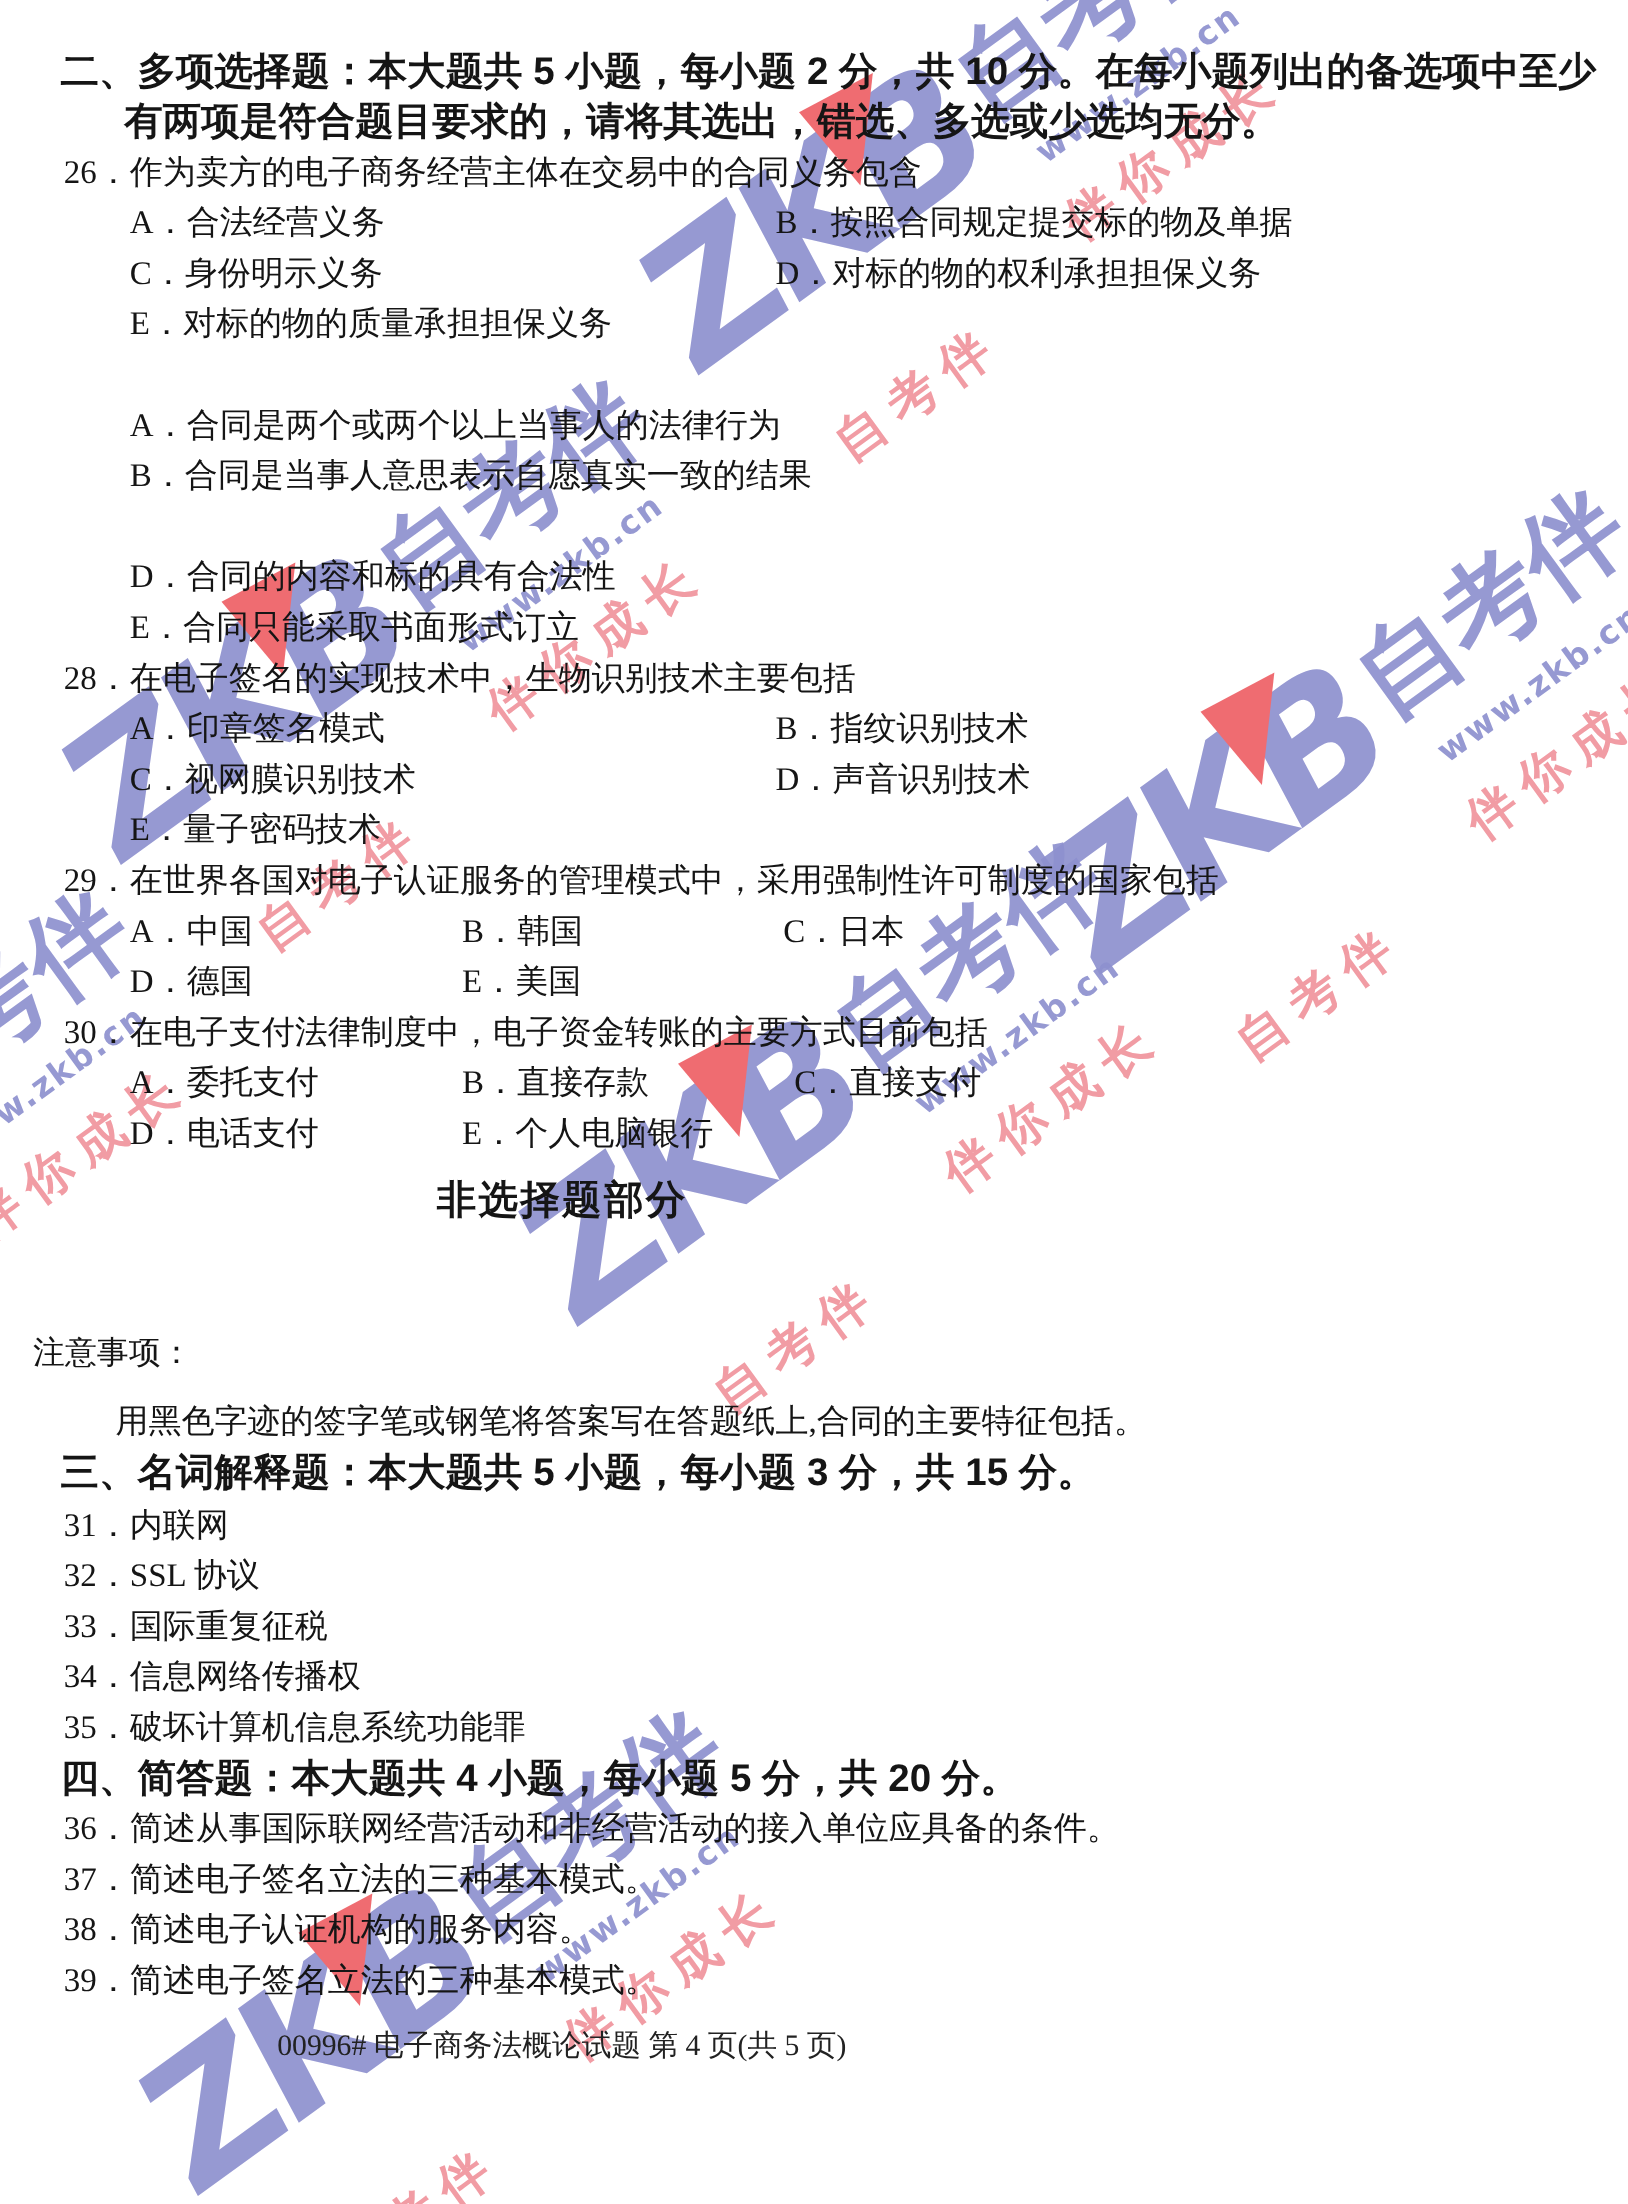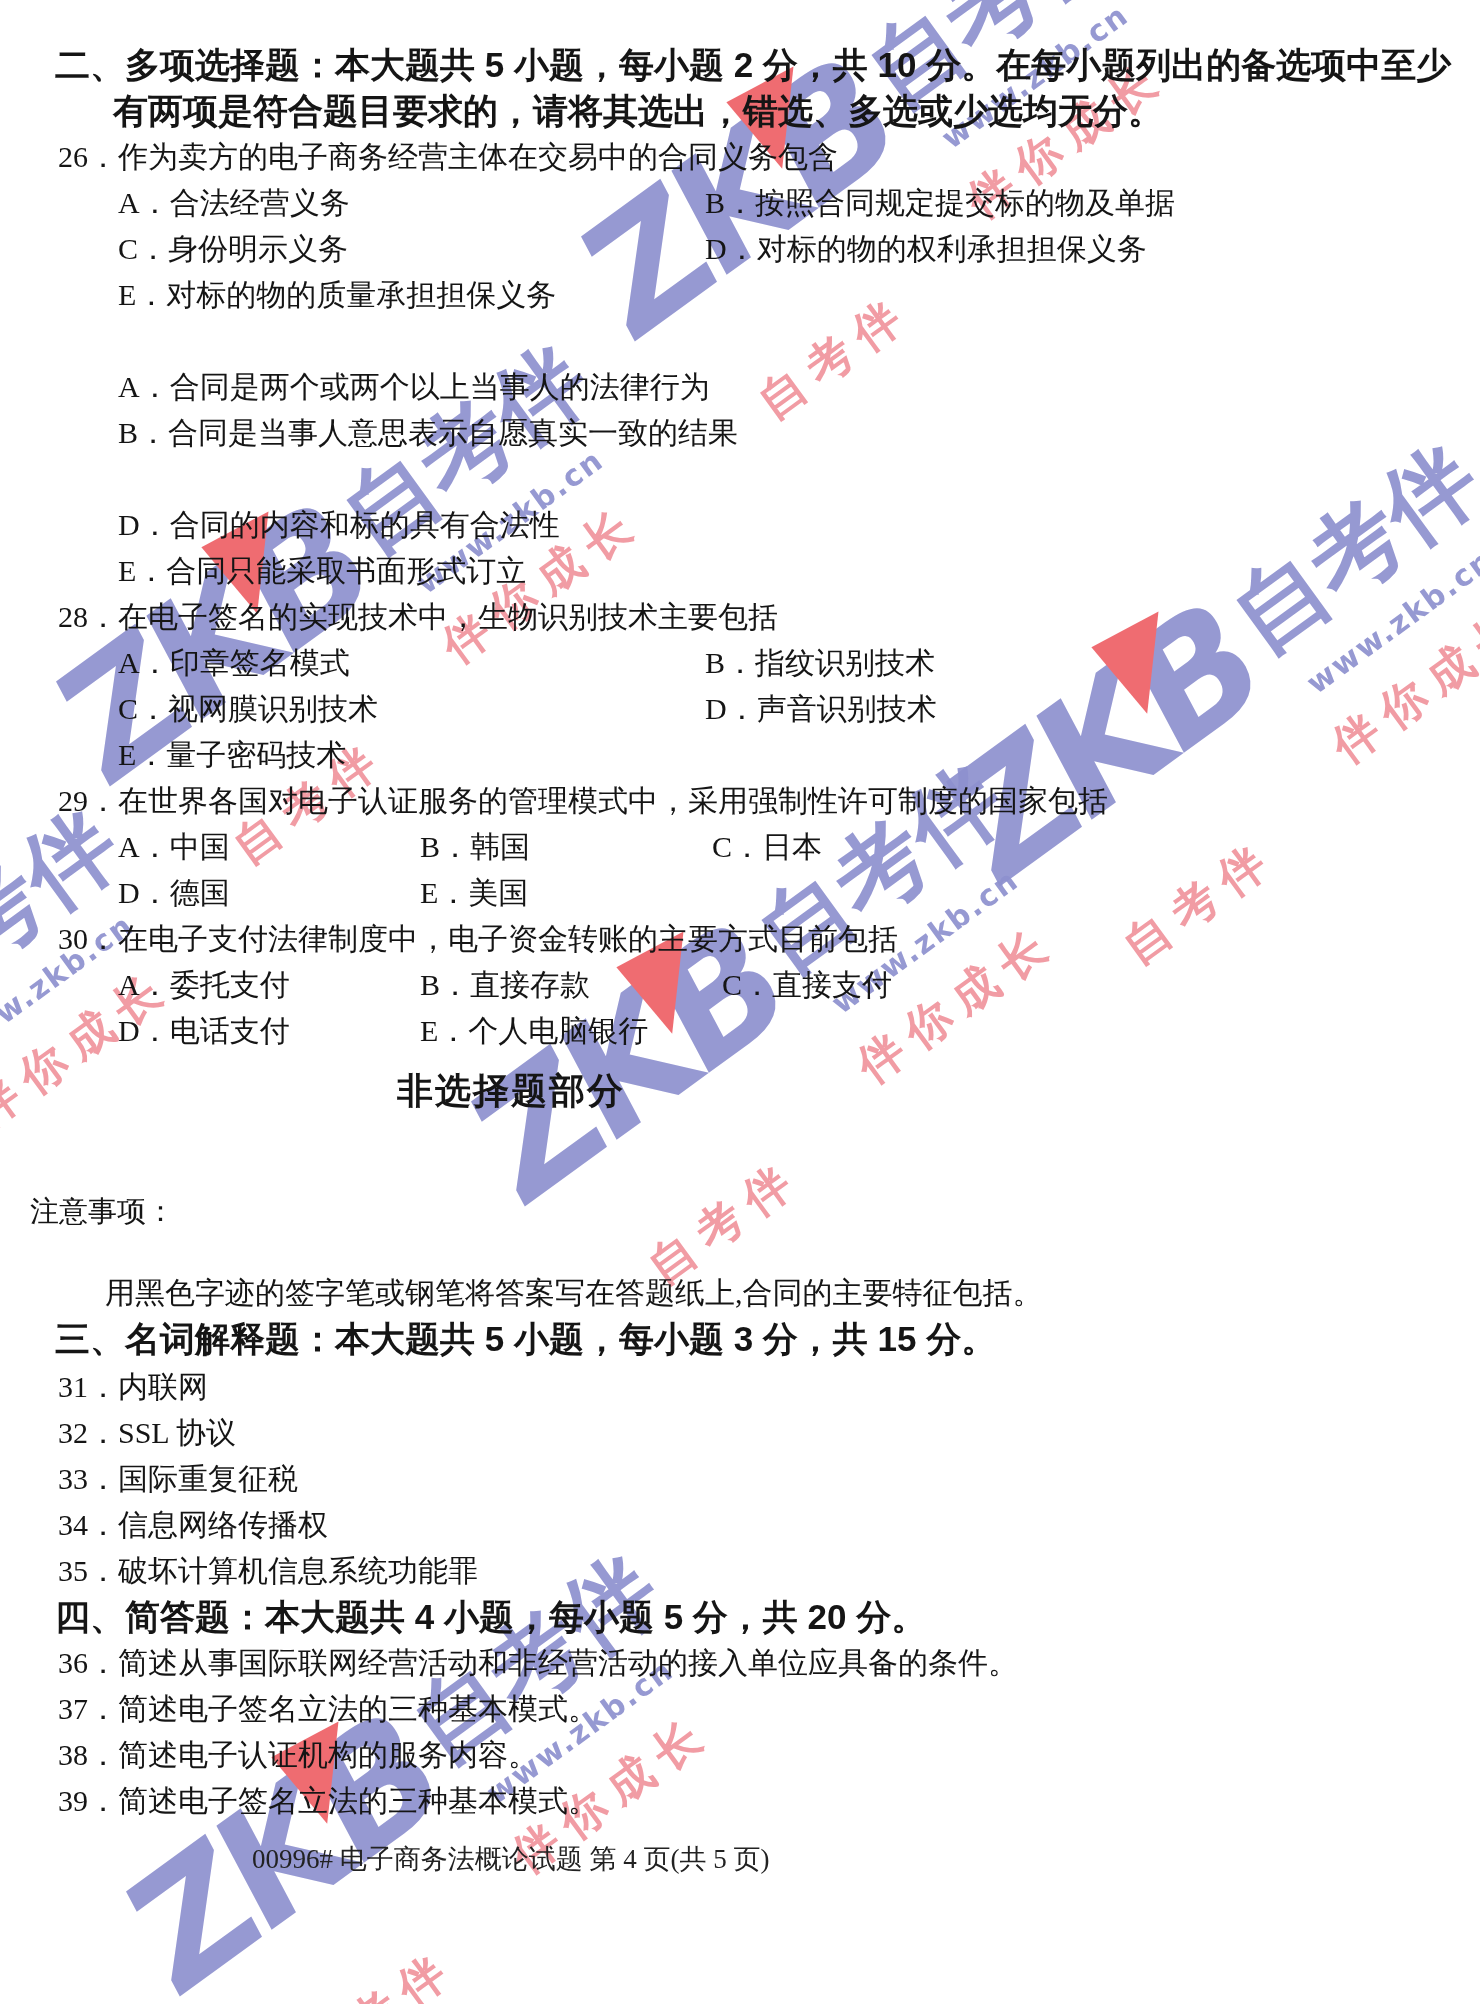--- a/index.html
+++ b/index.html
@@ -9,21 +9,21 @@
     font-family:"Liberation Serif","DejaVu Serif",serif;
     color:#151515;
   }
   
   .line{position:absolute;white-space:nowrap;z-index:2;font-size:30px;line-height:38px;}
   .sec{font-family:Liberation Sans, sans-serif;font-weight:700;font-size:35px;}
   .smark{display:inline-block;min-width:57px;}
   .qnum{display:inline-block;min-width:60px;}
   .okey{display:inline-block;min-width:46px;}
   .heading-center{font-family:"Liberation Sans","DejaVu Sans",sans-serif;font-weight:600;font-size:36px;letter-spacing:2px;}
-  .notice-title{font-family:"Liberation Sans","DejaVu Sans",sans-serif;font-weight:500;font-size:29px;}
+  .notice-title{font-family:"Liberation Sans","DejaVu Sans",sans-serif;font-weight:500;font-size:29px;margin-top:19px;}
   .footer{font-size:27px;color:#222;}
   
   .wm{position:absolute;width:620px;height:380px;transform:rotate(-36deg);z-index:1;pointer-events:none;opacity:.92;}
   .wm>*{position:absolute;white-space:nowrap;}
   .wm-zkb{left:-10px;top:28px;font-family:"DejaVu Sans",sans-serif;font-weight:800;font-size:160px;line-height:160px;
           letter-spacing:-10px;transform:skewX(-8deg);color:#8e91cf;}
   .wm-tri{left:198px;top:28px;width:0;height:0;border-top:85px solid #ee6066;
           border-left:18px solid transparent;border-right:58px solid transparent;transform:rotate(8deg);}
   .wm-brand{left:338px;top:48px;font-family:"Liberation Sans","DejaVu Sans",sans-serif;font-weight:700;
             font-size:92px;line-height:100px;color:#8e91cf;}

